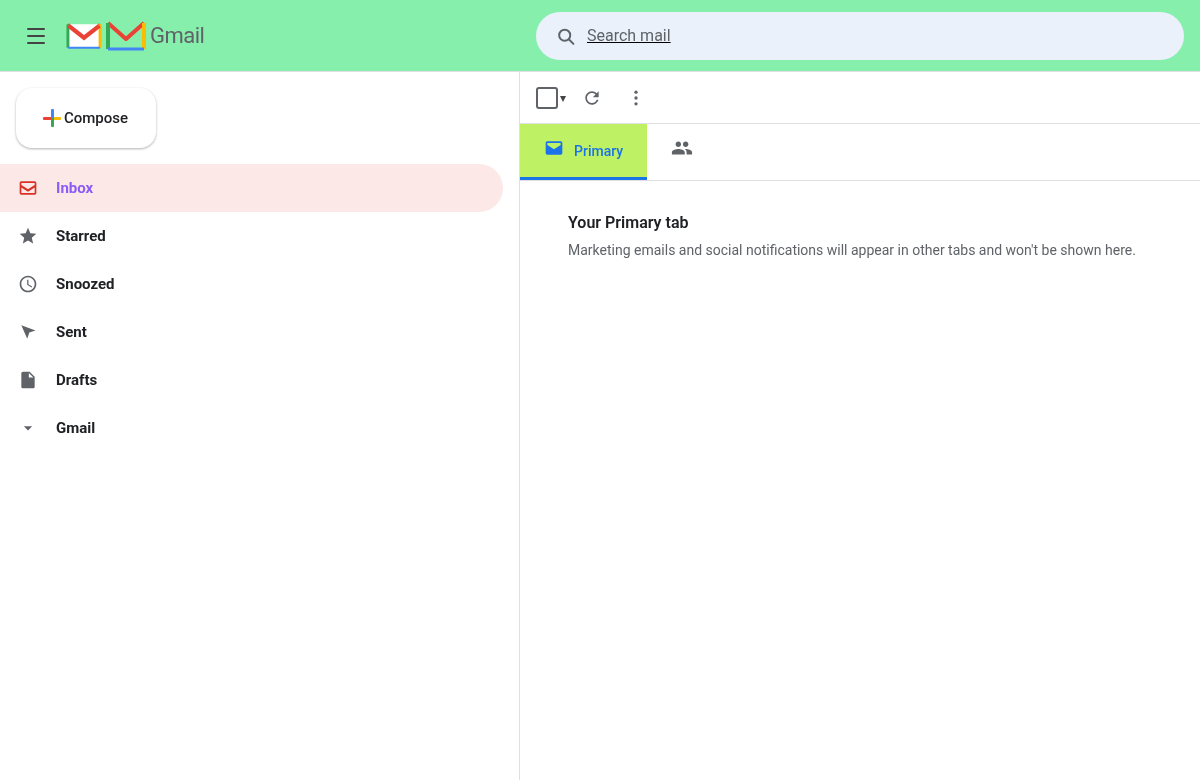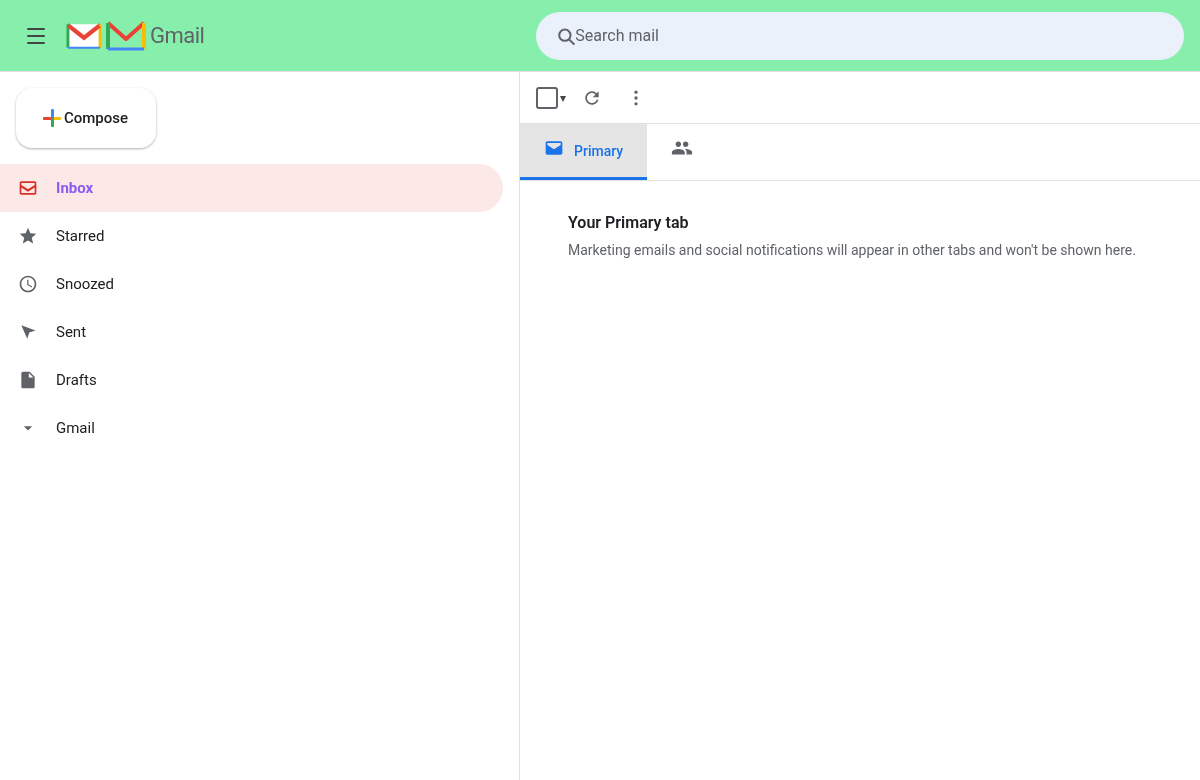--- a/index.html
+++ b/index.html
@@ -73,20 +73,22 @@
     }
 
     .search-bar {
       flex: 1;
       background: #eaf1fb;
       border-radius: 24px;
       display: flex;
       align-items: center;
       padding: 0 20px;
       height: 48px;
+      gap: 12px;
+      text-decoration: underline;
     }
 
     .search-bar input {
       border: none;
       background: transparent;
       outline: none;
       font-size: 16px;
       color: #202124;
       width: 100%;
       font-family: inherit;
@@ -133,21 +135,21 @@
       display: flex;
       align-items: center;
       gap: 16px;
       padding: 0 16px;
       height: 48px;
       cursor: pointer;
       border-radius: 0 24px 24px 0;
       margin-right: 16px;
       font-size: 15px;
       color: #202124;
-      font-weight: 400;
+      font-weight: 700;
       position: relative;
     }
 
     .nav-item.active {
       background: #fce8e6;
       font-weight: 700;
       color: #8b5cf6;
     }
 
     .nav-icon {
@@ -233,21 +235,21 @@
       cursor: pointer;
       font-size: 14px;
       color: #5f6368;
       border-bottom: 3px solid transparent;
       font-weight: 500;
     }
 
     .tab.active {
       color: #1a73e8;
       border-bottom-color: #1a73e8;
-      background: #e5e5e5;
+      background: #bef264;
     }
 
     .tab-icon {
       font-size: 20px;
     }
 
     
     .inbox-content {
       flex: 1;
       display: flex;

